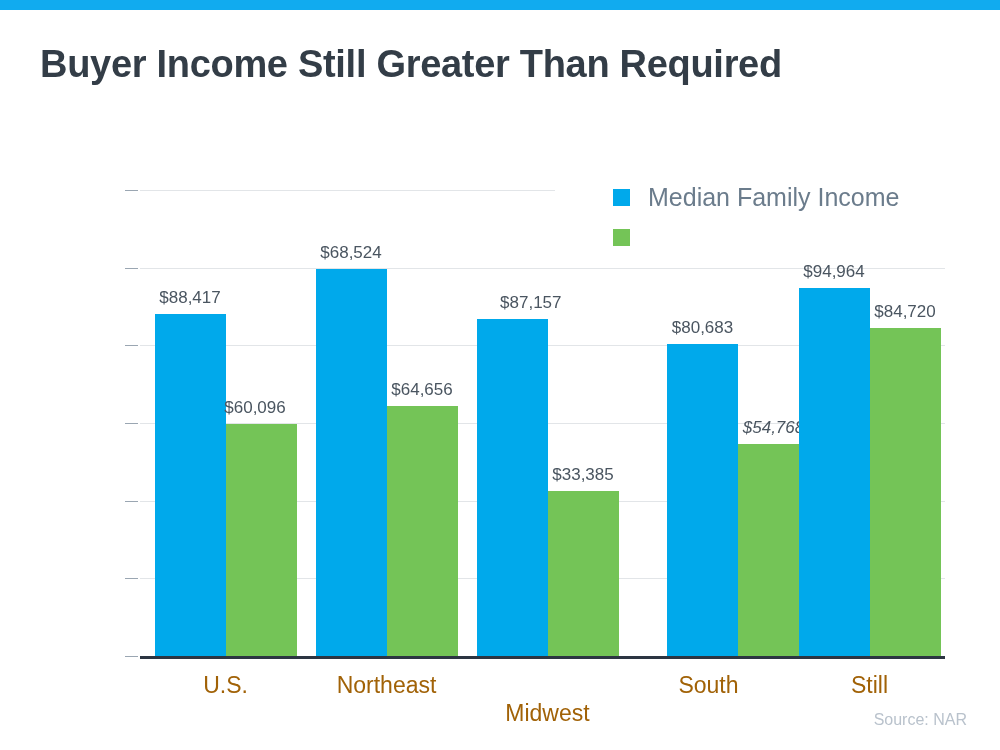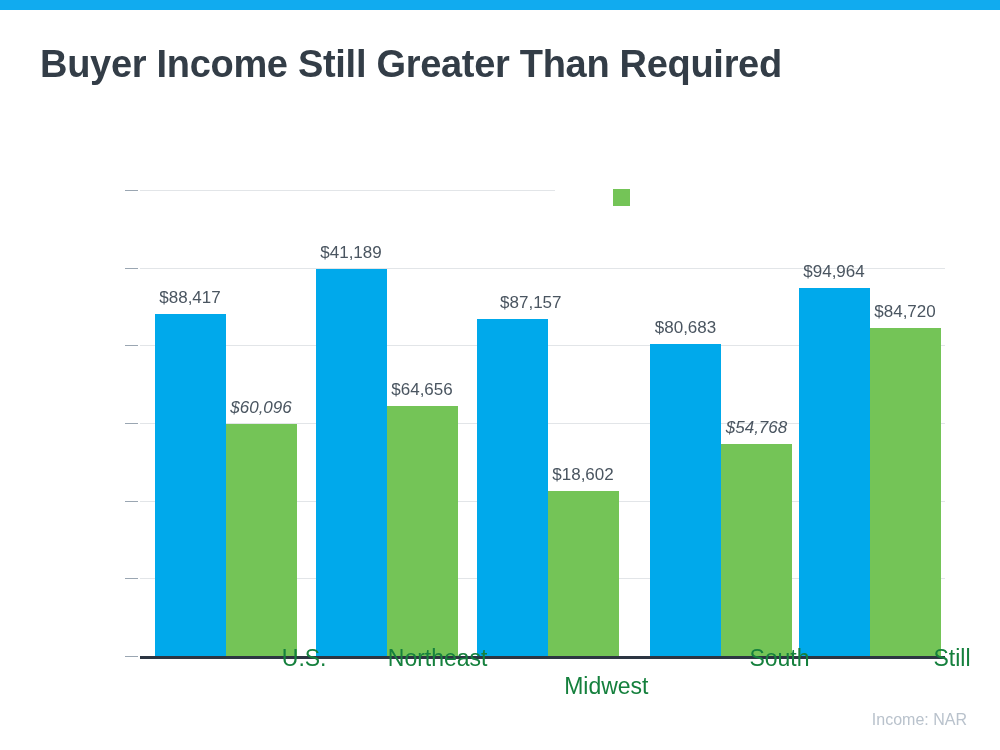--- a/index.html
+++ b/index.html
@@ -91,24 +91,24 @@
   .bar.series-1 { background: #74C457; }
   .bar-value-label {
     position: absolute;
     font-size: 17px;
     color: #4A5560;
     white-space: nowrap;
     text-align: center;
   }
   .cat-label {
     position: absolute;
-    top: 645px;
+    top: 672px;
     font-size: 23px;
-    color: #15803d;
-    text-align: right;
+    color: #a16207;
+    text-align: center;
     white-space: nowrap;
   }
   
   #legend {
     position: absolute;
     left: 613px;
     top: 183px;
   }
   .legend-item {
     display: flex;
@@ -162,35 +162,35 @@
         <div class="gridline full" style="top: 233px;"></div>
         <div class="gridline full" style="top: 155.333px;"></div>
         <div class="gridline full" style="top: 77.6667px;"></div>
         <div class="gridline short" style="top: 0px;"></div>
       </div>
     <div id="bars">
         <div class="bar-group" style="left: 14.5px; width: 142px;">
           <div class="bar series-0" style="left: 0px; width: 71px; height: 343.353px; background: rgb(0, 169, 235);"></div>
           <div class="bar-value-label" style="left: -14px; width: 99px; bottom: 349.353px;">$88,417</div>
           <div class="bar series-1" style="left: 71px; width: 71px; height: 233.373px; background: rgb(116, 196, 87);"></div>
-          <div class="bar-value-label" style="left: 57px; width: 99px; bottom: 239.373px; font-style: italic;">$60,096</div>
+          <div class="bar-value-label" style="left: 51px; width: 99px; bottom: 239.373px;">$60,096</div>
         </div>
         <div class="bar-group" style="left: 175.5px; width: 142px;">
           <div class="bar series-0" style="left: 0px; width: 71px; height: 387.98px; background: rgb(0, 169, 235);"></div>
-          <div class="bar-value-label" style="left: -14px; width: 99px; bottom: 393.98px;">$41,189</div>
+          <div class="bar-value-label" style="left: -14px; width: 99px; bottom: 393.98px;">$68,524</div>
           <div class="bar series-1" style="left: 71px; width: 71px; height: 251.081px; background: rgb(116, 196, 87);"></div>
           <div class="bar-value-label" style="left: 57px; width: 99px; bottom: 257.081px; text-align: center;">$64,656</div>
         </div>
         <div class="bar-group" style="left: 336.5px; width: 142px;">
           <div class="bar series-0" style="left: 0px; width: 71px; height: 338.46px; background: rgb(0, 169, 235);"></div>
           <div class="bar-value-label" style="left: -14px; width: 99px; bottom: 344.46px; text-align: right;">$87,157</div>
           <div class="bar series-1" style="left: 71px; width: 71px; height: 166.455px; background: rgb(116, 196, 87);"></div>
-          <div class="bar-value-label" style="left: 57px; width: 99px; bottom: 172.455px;">$18,602</div>
-        </div>
-        <div class="bar-group" style="left: 510px; width: 142px;">
+          <div class="bar-value-label" style="left: 57px; width: 99px; bottom: 172.455px;">$33,385</div>
+        </div>
+        <div class="bar-group" style="left: 527px; width: 142px;">
           <div class="bar series-0" style="left: 0px; width: 71px; height: 313.319px; background: rgb(0, 169, 235);"></div>
           <div class="bar-value-label" style="left: -14px; width: 99px; bottom: 319.319px;">$80,683</div>
           <div class="bar series-1" style="left: 71px; width: 71px; height: 212.682px; background: rgb(116, 196, 87);"></div>
           <div class="bar-value-label" style="left: 57px; width: 99px; bottom: 218.682px; font-style: italic;">$54,768</div>
         </div>
         <div class="bar-group" style="left: 658.5px; width: 142px;">
           <div class="bar series-0" style="left: 0px; width: 71px; height: 368.777px; background: rgb(0, 169, 235);"></div>
           <div class="bar-value-label" style="left: -14px; width: 99px; bottom: 374.777px;">$94,964</div>
           <div class="bar series-1" style="left: 71px; width: 71px; height: 328.996px; background: rgb(116, 196, 87);"></div>
           <div class="bar-value-label" style="left: 57px; width: 99px; bottom: 334.996px;">$84,720</div>
@@ -202,19 +202,23 @@
   <div id="cat-labels">
       <div class="cat-label" style="left: 124.5px; width: 202px;">U.S.</div>
       <div class="cat-label" style="left: 285.5px; width: 202px;">Northeast</div>
       <div class="cat-label" style="left: 446.5px; width: 202px; margin-top: 28px;">Midwest</div>
       <div class="cat-label" style="left: 607.5px; width: 202px;">South</div>
       <div class="cat-label" style="left: 768.5px; width: 202px;">Still</div>
     </div>
 
   <div id="legend">
     <div class="legend-item">
+      <span class="legend-swatch" style="background: rgb(0, 169, 235);"></span>
+      <span class="legend-label">Median Family Income</span>
+    </div>
+    <div class="legend-item">
       <span class="legend-swatch" style="background: rgb(116, 196, 87);"></span>
     </div>
   </div>
 
-  <div class="source-note">Income: NAR</div>
+  <div class="source-note">Source: NAR</div>
 
 </div>
 
 </body></html>

